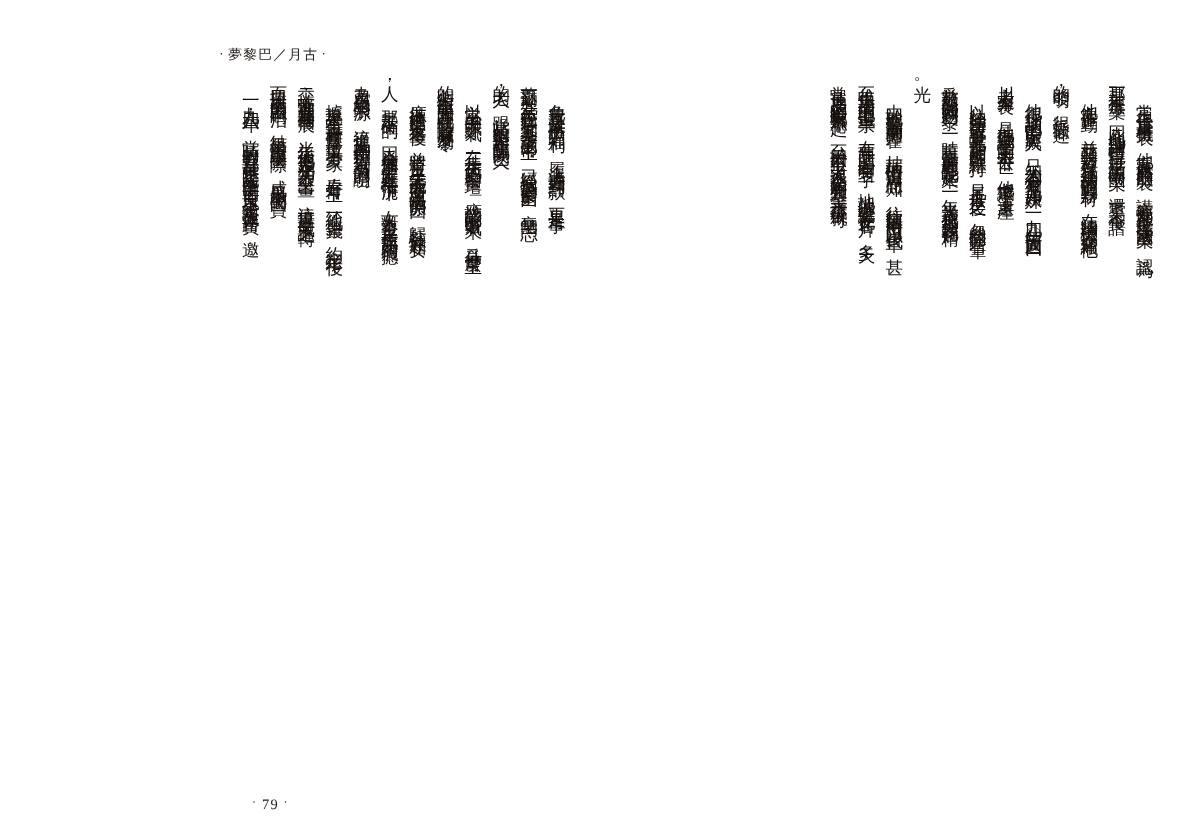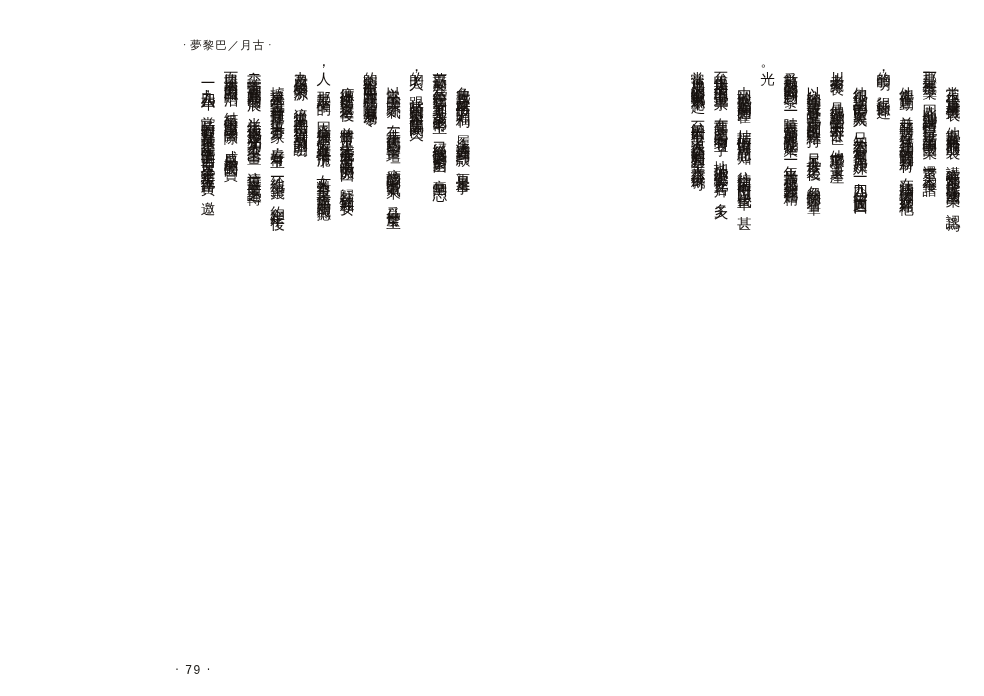--- a/index.html
+++ b/index.html
@@ -67,21 +67,22 @@
   }
   .vcol.indent { padding-top: 15px; }
 
   
   .pagenum {
     position: absolute;
     bottom: 18px;
     font-size: 12px;
     letter-spacing: 1px;
     color: #22201c;
-    font-family: Liberation Mono, monospace;
+    font-family: Liberation Serif, serif;
+    margin-left: 36px;
   }
   .page-left .pagenum { left: 170px; }
   .pagenum .dot { font-size: 10px; padding: 0 4px; position: relative; top: -2px; }
 
   .gutter {
     position: absolute;
     left: 492px;
     top: 0;
     width: 1px;
     height: 696px;

